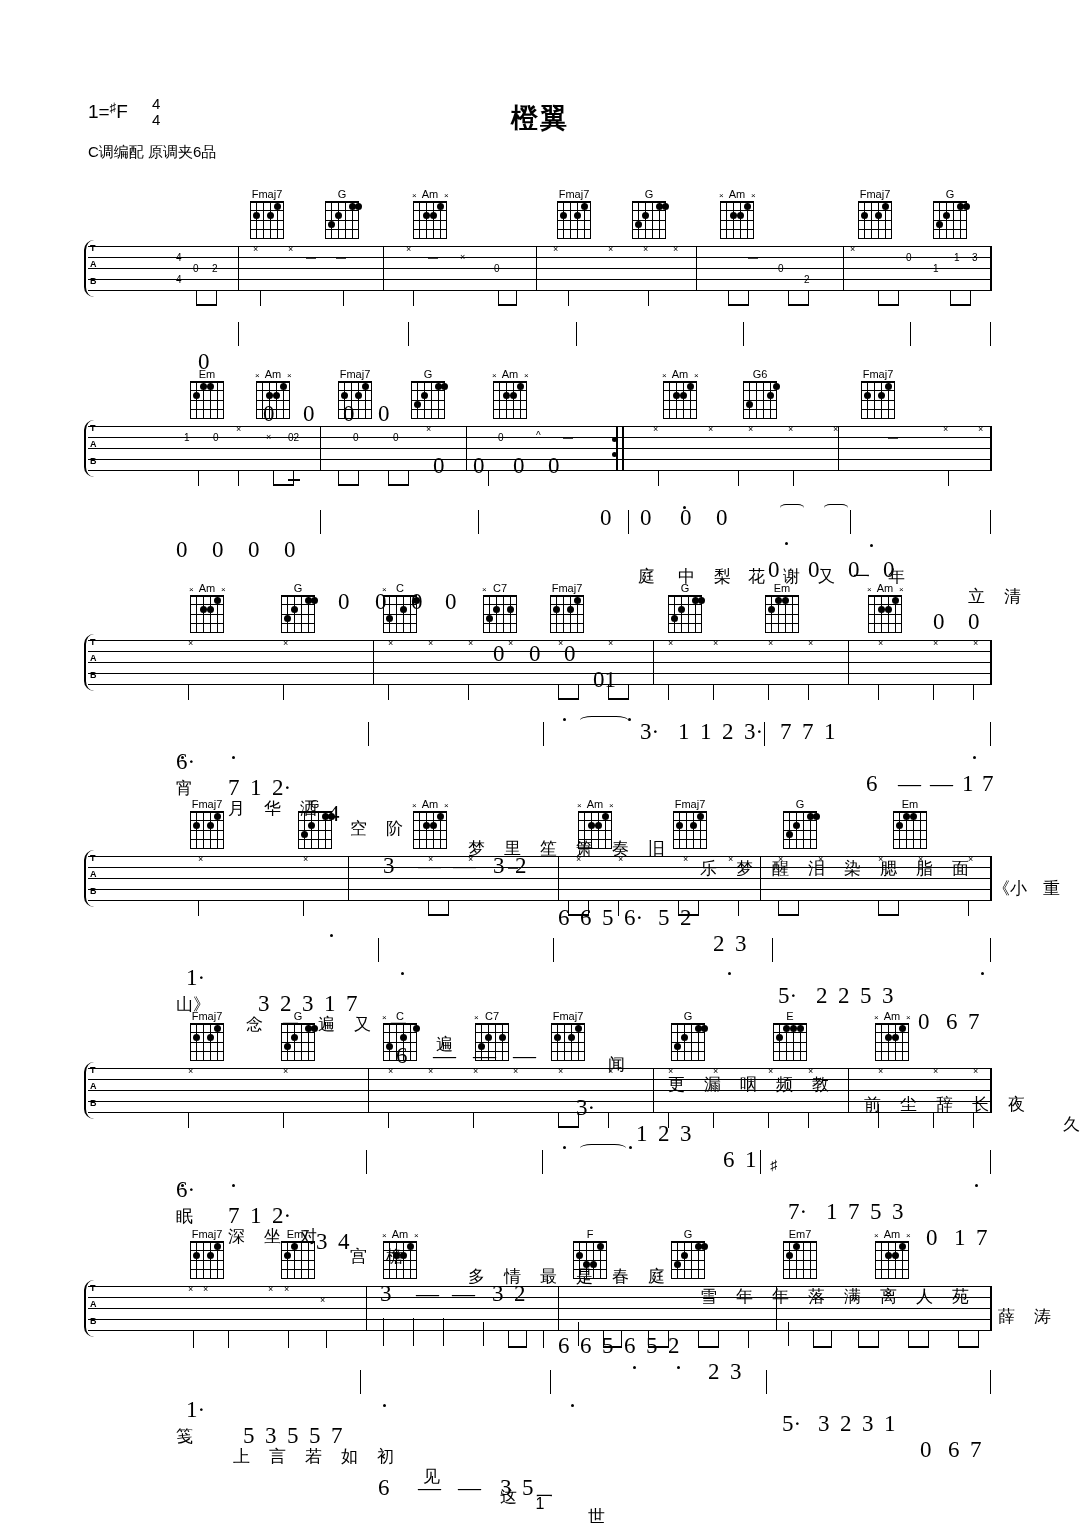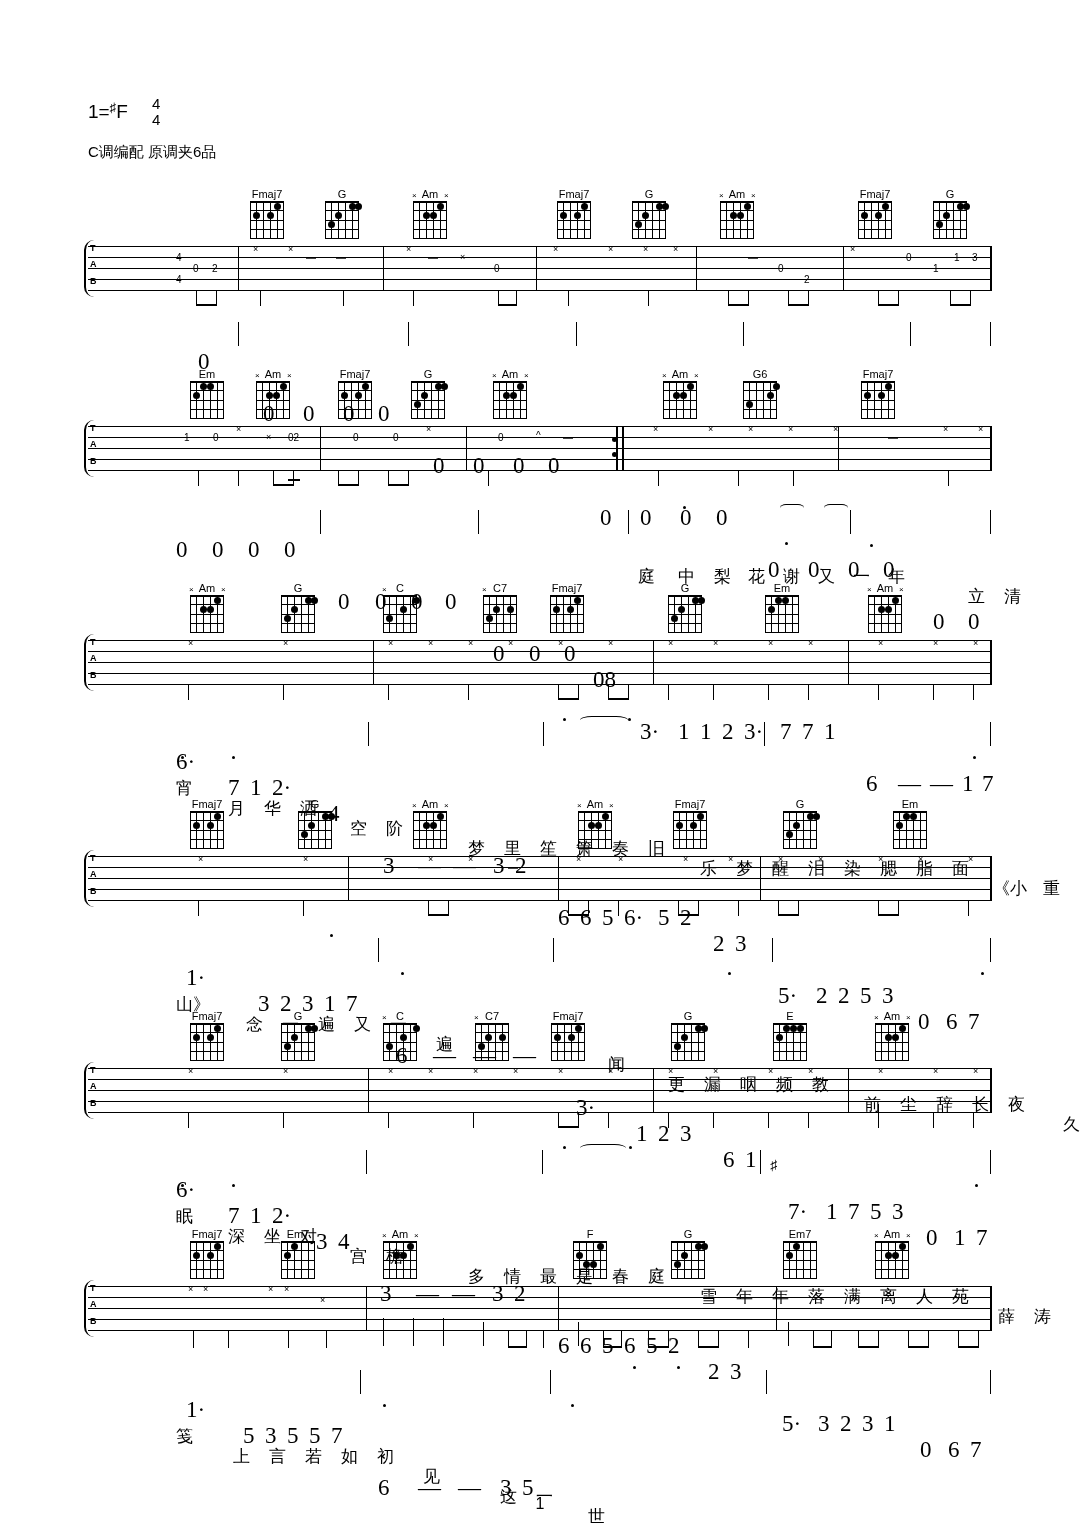--- a/index.html
+++ b/index.html
@@ -56,20 +56,21 @@
   .bar{position:absolute;width:1px;height:24px;background:#000;}
   .tie{position:absolute;border-top:1px solid #000;border-radius:50%/100%;height:7px;}
   .dotabove{position:absolute;width:3px;height:3px;border-radius:50%;background:#000;}
   .pagenum{position:absolute;left:0;top:1495px;width:1080px;text-align:center;font-size:16px;}
 </style>
 </head>
 <body>
 
 <div class="sheet">
 
+  <div class="artist">橙翼</div>
 
   <div class="keysig">
     <span>1=</span><span class="sharp">♯</span><span>F</span>
   </div>
   <div class="meter">
     <div>4</div>
     <div>4</div>
   </div>
   <div class="subnote">C调编配 原调夹6品</div>
 
@@ -539,21 +540,21 @@
       <div class="stem" style="left:860px;top:44px;height:16px;"></div>
     </div>
   </div>
 
   <div class="numrow" style="top:512px;">
     <span class="nn" style="left:88px">0</span><span class="nn" style="left:124px">0</span><span class="nn" style="left:160px">0</span><span class="nn" style="left:196px">0</span>
     <div class="bar" style="left:232px;top:-2px"></div>
     <span class="nn" style="left:250px">0</span><span class="nn" style="left:287px">0</span><span class="nn" style="left:323px">0</span><span class="nn" style="left:357px">0</span>
     <div class="bar" style="left:390px;top:-2px"></div>
     <span class="nn" style="left:405px">0</span><span class="nn" style="left:441px">0</span><span class="nn" style="left:476px">0</span>
-    <span class="nn u" style="left:505px">08</span>
+    <span class="nn u" style="left:505px">01</span>
     <div class="bar" style="left:540px;top:-2px"></div>
     <span class="nn" style="left:552px">3·</span><span class="nn u" style="left:590px">1</span><span class="nn u" style="left:612px">1</span><span class="nn u" style="left:634px">2</span><span class="nn" style="left:656px">3·</span><span class="nn u" style="left:692px">7</span><span class="nn u" style="left:714px">7</span><span class="nn u" style="left:736px">1</span>
     <div class="bar" style="left:762px;top:-2px"></div>
     <span class="nn" style="left:778px">6</span><span class="nn" style="left:810px">—</span><span class="nn" style="left:842px">—</span><span class="nn u" style="left:874px">1</span><span class="nn u" style="left:894px">7</span>
     <div class="bar" style="left:902px;top:-2px"></div>
     <div class="tie" style="left:692px;top:-8px;width:24px;"></div>
     <div class="tie" style="left:736px;top:-8px;width:24px;"></div>
     <div class="dotabove" style="left:595px;top:-6px"></div>
     <div class="dotabove" style="left:697px;top:30px"></div>
     <div class="dotabove" style="left:782px;top:32px"></div>

